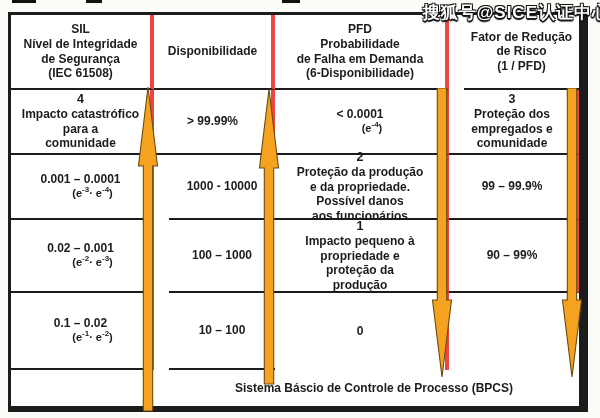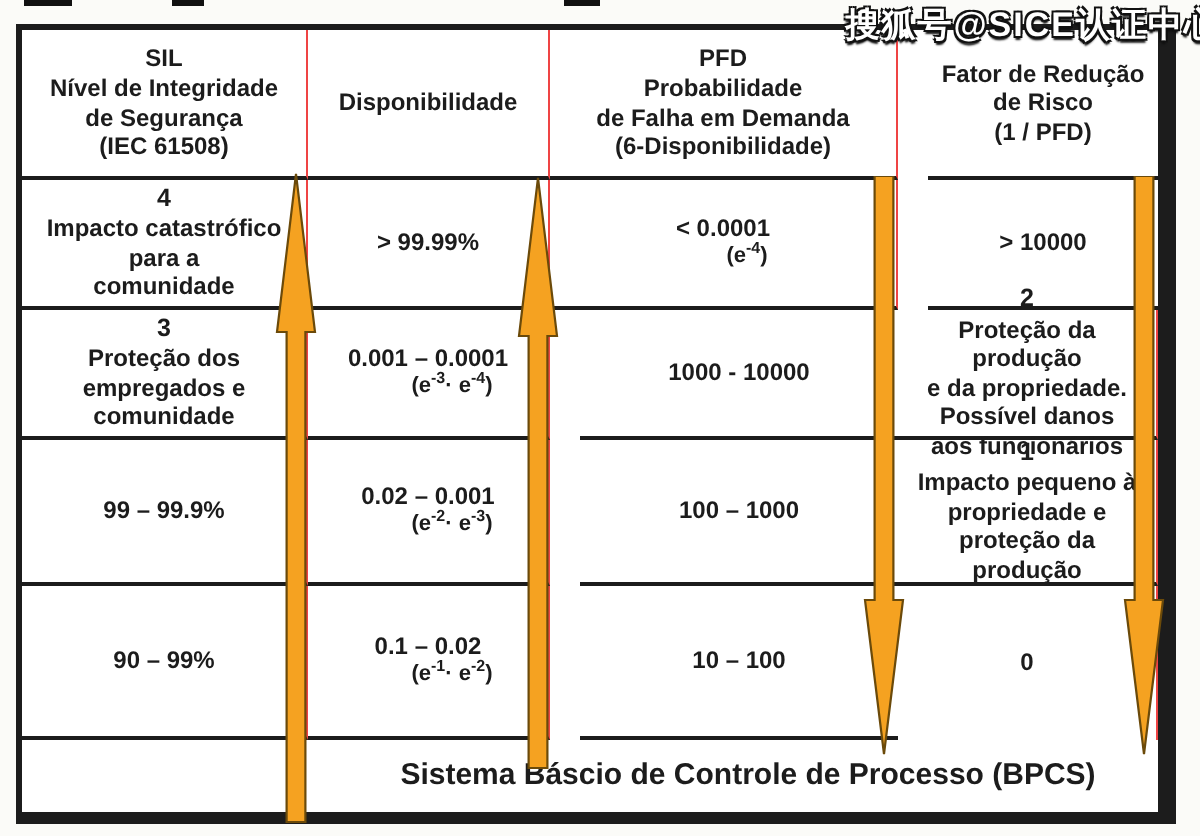--- a/index.html
+++ b/index.html
@@ -3,31 +3,31 @@
 <meta charset="utf-8">
 <style>
   html,body{margin:0;padding:0;background:#fbfbf8;}
   #stage{position:relative;width:600px;height:418px;background:#fbfbf8;overflow:hidden;
          font-family:"Liberation Sans",sans-serif;color:#1c1c1c;}
   .tbl{position:absolute;left:8px;top:12px;width:580px;height:400px;background:#ffffff;
        border:3px solid #1c1c1c;border-right-width:9px;border-bottom-width:6px;
        display:grid;box-sizing:border-box;
        grid-template-columns:143px 121px 174px auto;
        grid-template-rows:75px 65px 65px 73px 77px auto;}
-  .c{border-right:1px solid #ef4444;border-bottom:2px solid #1c1c1c;
+  .c{border-right:4px solid #ef4444;border-bottom:2px solid #1c1c1c;
      display:flex;flex-direction:column;align-items:center;justify-content:center;
      text-align:center;font-weight:bold;font-size:12px;line-height:1.22;padding:2px 3px;
      box-sizing:border-box;}
   .last-col{border-right:none;margin-left:15px;}
   .bottom-row{border-bottom:none;}
   .pre{white-space:pre-line;}
   .num{font-size:12.5px;}
   .exp{font-size:11px;margin-left:24px;}
   .exp sup{font-size:8px;line-height:0;}
-  .merged{grid-column:2/5;font-size:15px;}
+  .merged{grid-column:2/5;font-size:12px;}
   .arrow{position:absolute;z-index:5;}
   .watermark{position:absolute;top:1px;right:-10px;z-index:8;font-size:17px;font-weight:bold;
      letter-spacing:1px;color:#ffffff;white-space:nowrap;
      text-shadow:-1px -1px 0 #111,1px -1px 0 #111,-1px 1px 0 #111,1px 1px 0 #111,0 2px 1px #111;}
   .top-dash{position:absolute;top:0;height:3px;background:#111;}
 </style>
 </head>
 <body>
 
 <div id="stage">
@@ -55,21 +55,20 @@
       <div class="num">4</div>
       <div class="pre">Impacto catastrófico
 para a
 comunidade</div>
     </div>
     <div class="c">&gt; 99.99%</div>
     <div class="c">
       <div>&lt; 0.0001</div>
       <div class="exp"><span>(e</span><sup>-4</sup><span></span><sup></sup><span>)</span></div>
     </div>
-    <div class="c last-col">&gt; 10000</div>
 
     <div class="c">
       <div class="num">3</div>
       <div class="pre">Proteção dos
 empregados e
 comunidade</div>
     </div>
     <div class="c">
       <div>0.001 – 0.0001</div>
       <div class="exp"><span>(e</span><sup>-3</sup><span>· e</span><sup>-4</sup><span>)</span></div>

